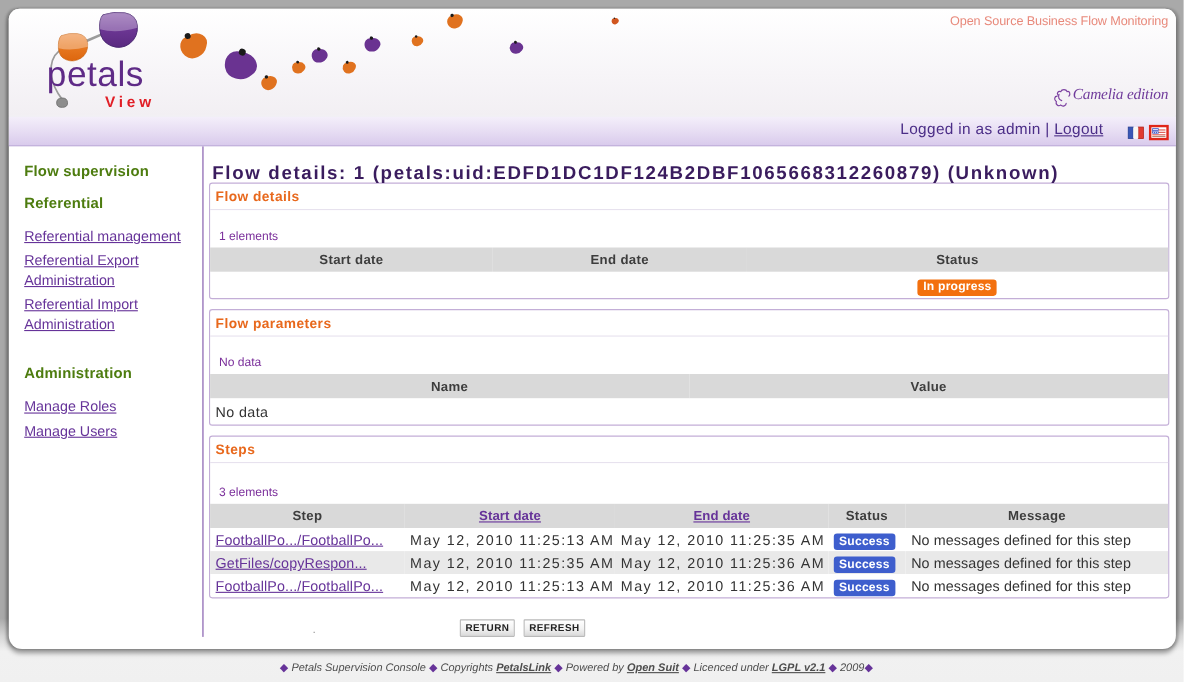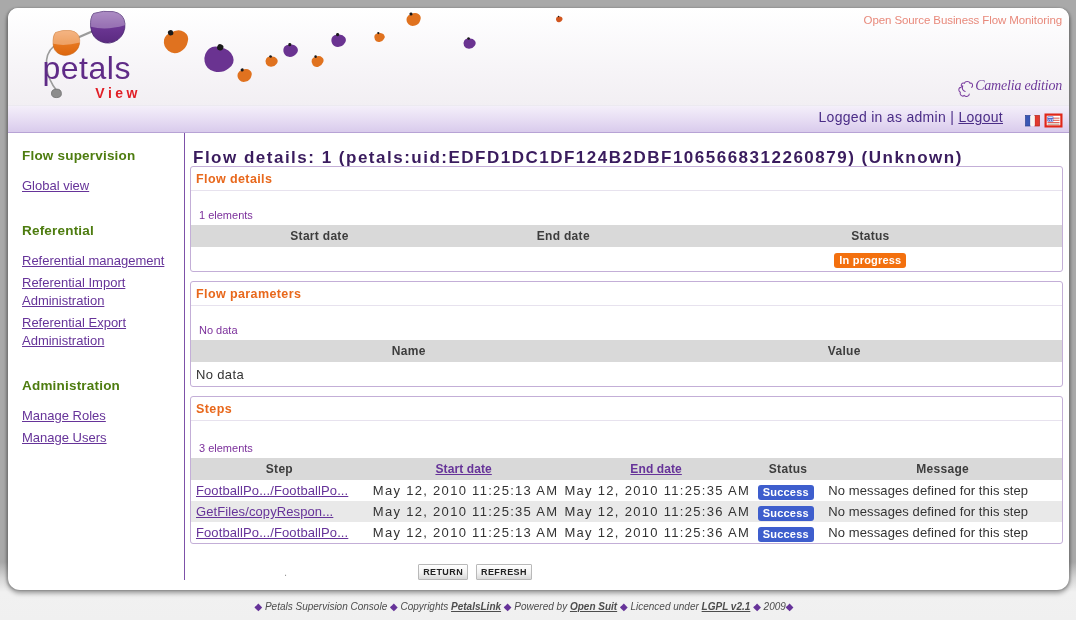--- a/index.html
+++ b/index.html
@@ -159,28 +159,25 @@
               <rect x="23.2" y="7.3" width="1" height="0.7"></rect>
               <rect x="25" y="7.3" width="1" height="0.7"></rect>
               <rect x="26.8" y="7.3" width="1" height="0.7"></rect>
             </g>
       </g>
     </svg></span>
   </div>
   <div class="main">
     <div class="sidebar">
       <h2>Flow supervision</h2>
-      <ul>
-        <li><a href="#">Global view</a></li>
-      </ul>
       <h2>Referential</h2>
       <ul>
         <li><a href="#">Referential management</a></li>
+        <li><a href="#">Referential Export Administration</a></li>
         <li><a href="#">Referential Import Administration</a></li>
-        <li><a href="#">Referential Export Administration</a></li>
       </ul>
       <h2>Administration</h2>
       <ul>
         <li><a href="#">Manage Roles</a></li>
         <li><a href="#">Manage Users</a></li>
       </ul>
     </div>
     <div class="content">
       <h1 class="title">Flow details: 1 (petals:uid:EDFD1DC1DF124B2DBF1065668312260879) (Unknown)</h1>
       <div class="box">

